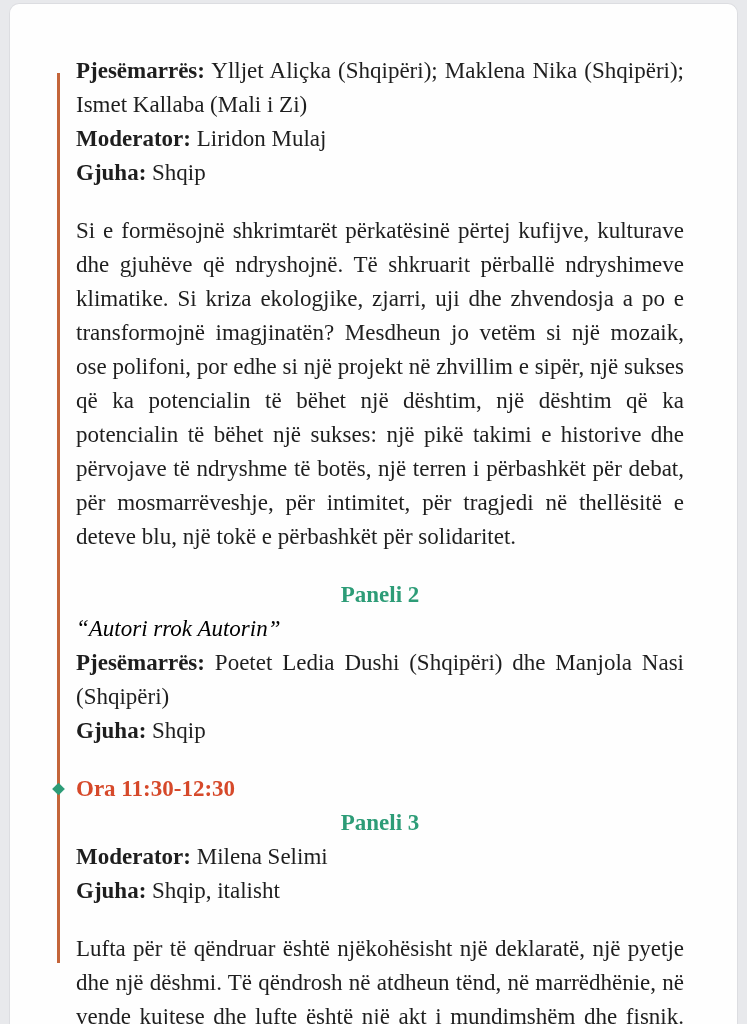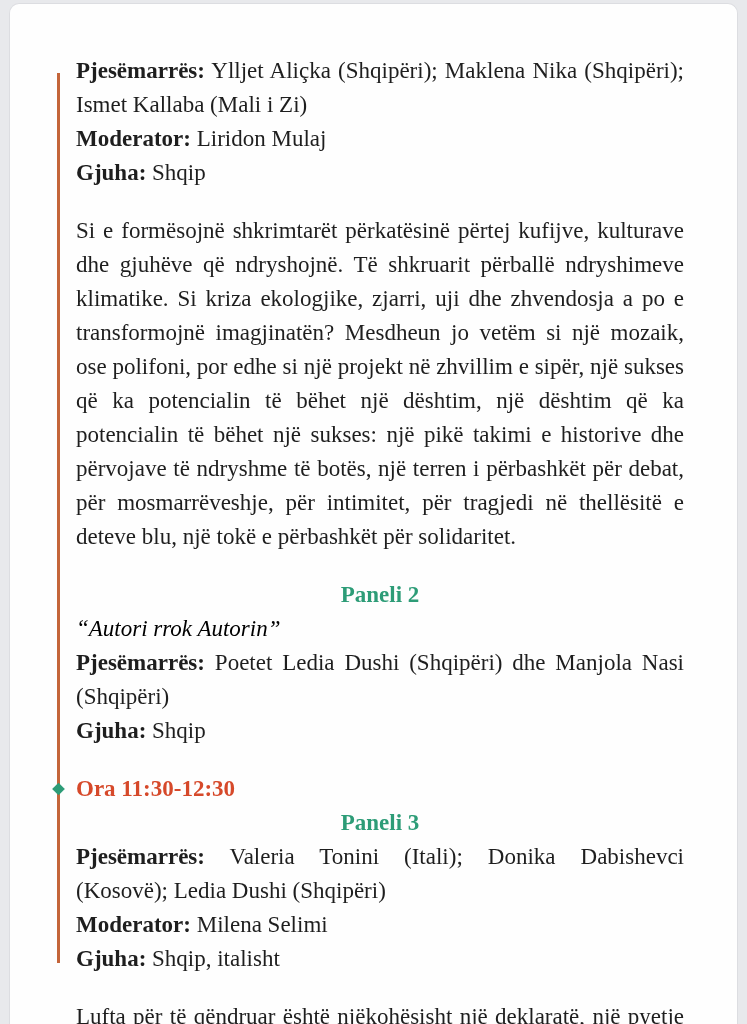--- a/index.html
+++ b/index.html
@@ -104,21 +104,20 @@
     <div class="block">
       <p class="session-panel">Paneli 2</p>
       <p class="session-title">“Autori rrok Autorin”</p>
       <p><span class="label">Pjesëmarrës:</span> <span>Poetet Ledia Dushi (Shqipëri) dhe Manjola Nasi (Shqipëri)</span></p>
       <p><span class="label">Gjuha:</span> <span>Shqip</span></p>
     </div>
 
     <div class="block">
       <p class="session-time"><span class="bullet"></span><span>Ora 11:30-12:30</span></p>
       <p class="session-panel">Paneli 3</p>
-      <p><span class="label">Pjesëmarrës:</span> <span>Valeria Tonini (Itali); Donika Dabishevci (Kosovë); Ledia Dushi (Shqipëri)</span></p>
       <p><span class="label">Moderator:</span> <span>Milena Selimi</span></p>
       <p><span class="label">Gjuha:</span> <span>Shqip, italisht</span></p>
     </div>
 
     <div class="block">
       <p class="para">Lufta për të qëndruar është njëkohësisht një deklaratë, një pyetje dhe një dëshmi. Të qëndrosh në atdheun tënd, në marrëdhënie, në vende kujtese dhe lufte është një akt i mundimshëm dhe fisnik. Mesdheu është një det që tregon histori migrimi, largimesh, eksodesh. Autorët shkruajnë histori për njerëzit, marrëdhëniet e të cilëve janë në krizë që në fillim A kemi ndryshime kur qëndrojmë në tokën tonë? Po kur i kapërcejmë kufijtë?</p>
     </div>
 
   </div>
 </div>

